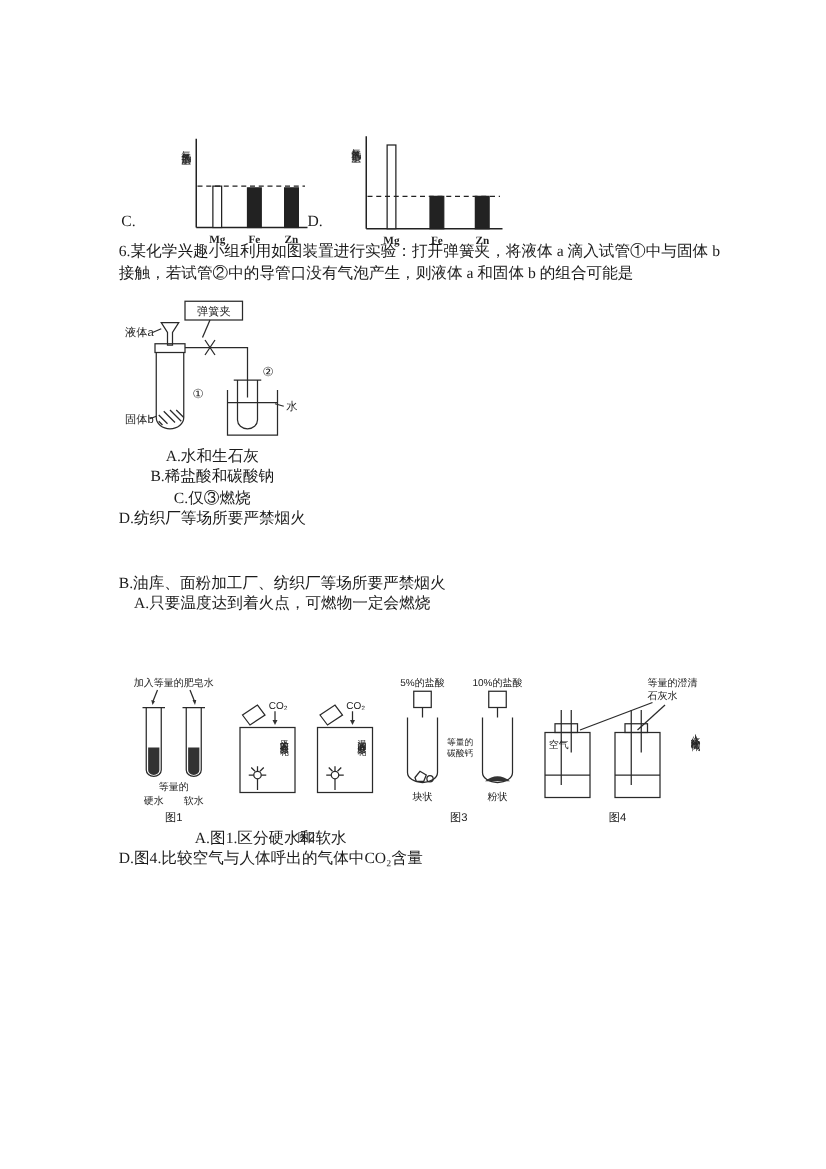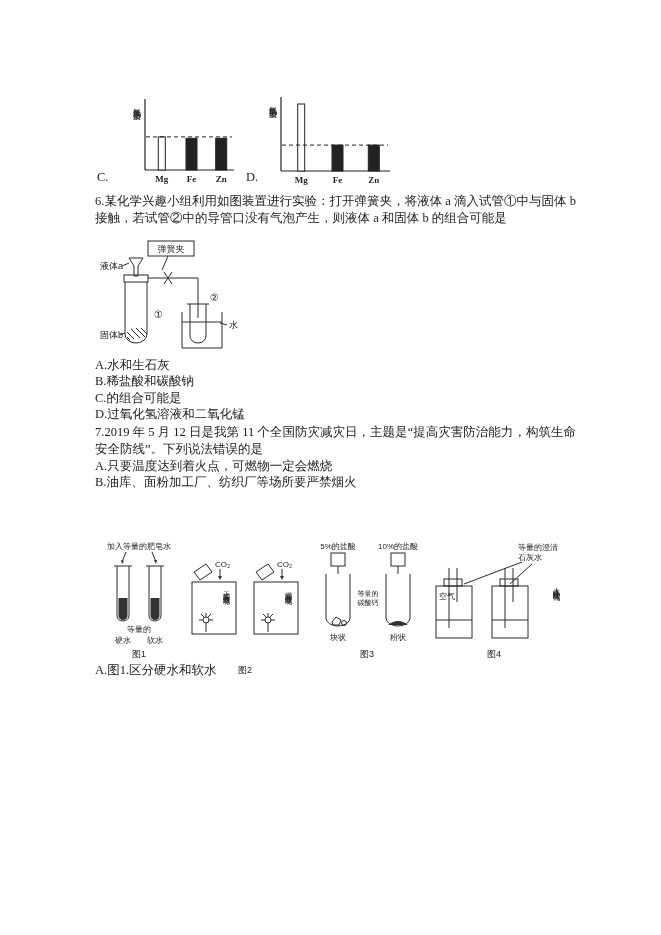--- a/index.html
+++ b/index.html
@@ -2,23 +2,23 @@
 <html><head>
 <meta charset="utf-8">
 <style>
   * { margin:0; padding:0; box-sizing:border-box; }
   html,body { background:#ffffff; }
   body { font-family:"Liberation Serif","DejaVu Serif",serif; color:#1b1b1b; }
   .page { position:relative; width:661px; height:935px; background:#fff; margin:0 auto; overflow:hidden; }
   .para { position:absolute; width:481px; font-size:12.5px; line-height:17px; text-align:justify; }
   .heading { position:absolute; font-size:12.5px; line-height:17px; white-space:nowrap; }
   .optlist { position:absolute; font-size:12.5px; line-height:16.3px; }
-  .optline { white-space:nowrap; }
+  .optline { white-space:nowrap;text-align:center; }
   .letter { position:absolute; font-size:12.5px; }
-  figure.chart { position:absolute; margin:4px; }
+  figure.chart { position:absolute; margin:16px; }
   .ylab { position:absolute; left:2px; top:6px; writing-mode:vertical-rl; font-size:8px; letter-spacing:1px;
           color:#222; font-family:"Liberation Sans","DejaVu Sans",sans-serif; }
   .fig { position:absolute; }
   svg text { font-family:"Liberation Sans","DejaVu Sans",sans-serif; fill:#222; }
   .t7 { font-size:7px; } .t8 { font-size:8px; } .t9 { font-size:9px; } .t10 { font-size:10px; }
   .cat { font-size:9px; font-weight:bold; font-family:"Liberation Serif","DejaVu Serif",serif; }
   .ax { stroke:#222; stroke-width:1.2; }
   .dash { stroke:#222; stroke-width:1; stroke-dasharray:4 3; fill:none; }
   .ln { stroke:#2a2a2a; stroke-width:1; fill:none; }
   .fill-dark { fill:#333; stroke:none; }
@@ -94,28 +94,27 @@
       <text x="56" y="80" class="t10">①</text>
       <text x="112" y="63" class="t10">②</text>
       <text x="131" y="90" class="t9">水</text>
       <line x1="129" y1="87" x2="122" y2="85" class="ln" stroke-width="0.7"></line>
     </svg>
   </div>
 
   <div class="optlist" style="left:95px;top:357px">
     <div class="optline">A.水和生石灰</div>
     <div class="optline">B.稀盐酸和碳酸钠</div>
-    <div class="optline">C.的组合可能是</div>
-    <div class="optline">D.过氧化氢溶液和二氧化锰</div>
-  </div>
-
-  <p class="para" style="left:95px;top:424px">7.2019 年 5 月 12 日是我第 11 个全国防灾减灾日，主题是“提高灾害防治能力，构筑生命安全防线”。下列说法错误的是</p>
+    <div class="optline">C.仅③燃烧</div>
+    <div class="optline">D.纺织厂等场所要严禁烟火</div>
+  </div>
+
   <div class="optlist" style="left:95px;top:458px">
+    <div class="optline">B.油库、面粉加工厂、纺织厂等场所要严禁烟火</div>
     <div class="optline">A.只要温度达到着火点，可燃物一定会燃烧</div>
-    <div class="optline">B.油库、面粉加工厂、纺织厂等场所要严禁烟火</div>
   </div>
 
 
   <div class="fig" style="left:95px;top:540px;width:88px;height:120px">
     <svg width="88" height="120">
       <text x="44" y="9" class="t8" text-anchor="middle">加入等量的肥皂水</text>
       <g>
         <line x1="31" y1="12" x2="27" y2="22" class="ln" stroke-width="0.8"></line>
         <path d="M27,24 l-1,-4 l3,1 z" class="fill-dark"></path>
         <line x1="57" y1="12" x2="61" y2="22" class="ln" stroke-width="0.8"></line>
@@ -223,16 +222,17 @@
       </g>
       <text x="64" y="117" class="t9" text-anchor="middle">图4</text>
     </svg>
     <span class="hlab" style="left:88px;top:3px;width:46px">等量的澄清石灰水</span>
     <span class="hlab" style="left:9px;top:52px">空气</span>
     <span class="vlab" style="left:121px;top:42px;font-size:7.5px">人体呼出的气体</span>
   </div>
 
   <div class="optlist" style="left:95px;top:662px">
     <div class="optline">A.图1.区分硬水和软水</div>
+    <div class="optline">D.图4.比较空气与人体呼出的气体中CO₂含量</div>
   </div>
 
 
 </div>
 
 </body></html>

